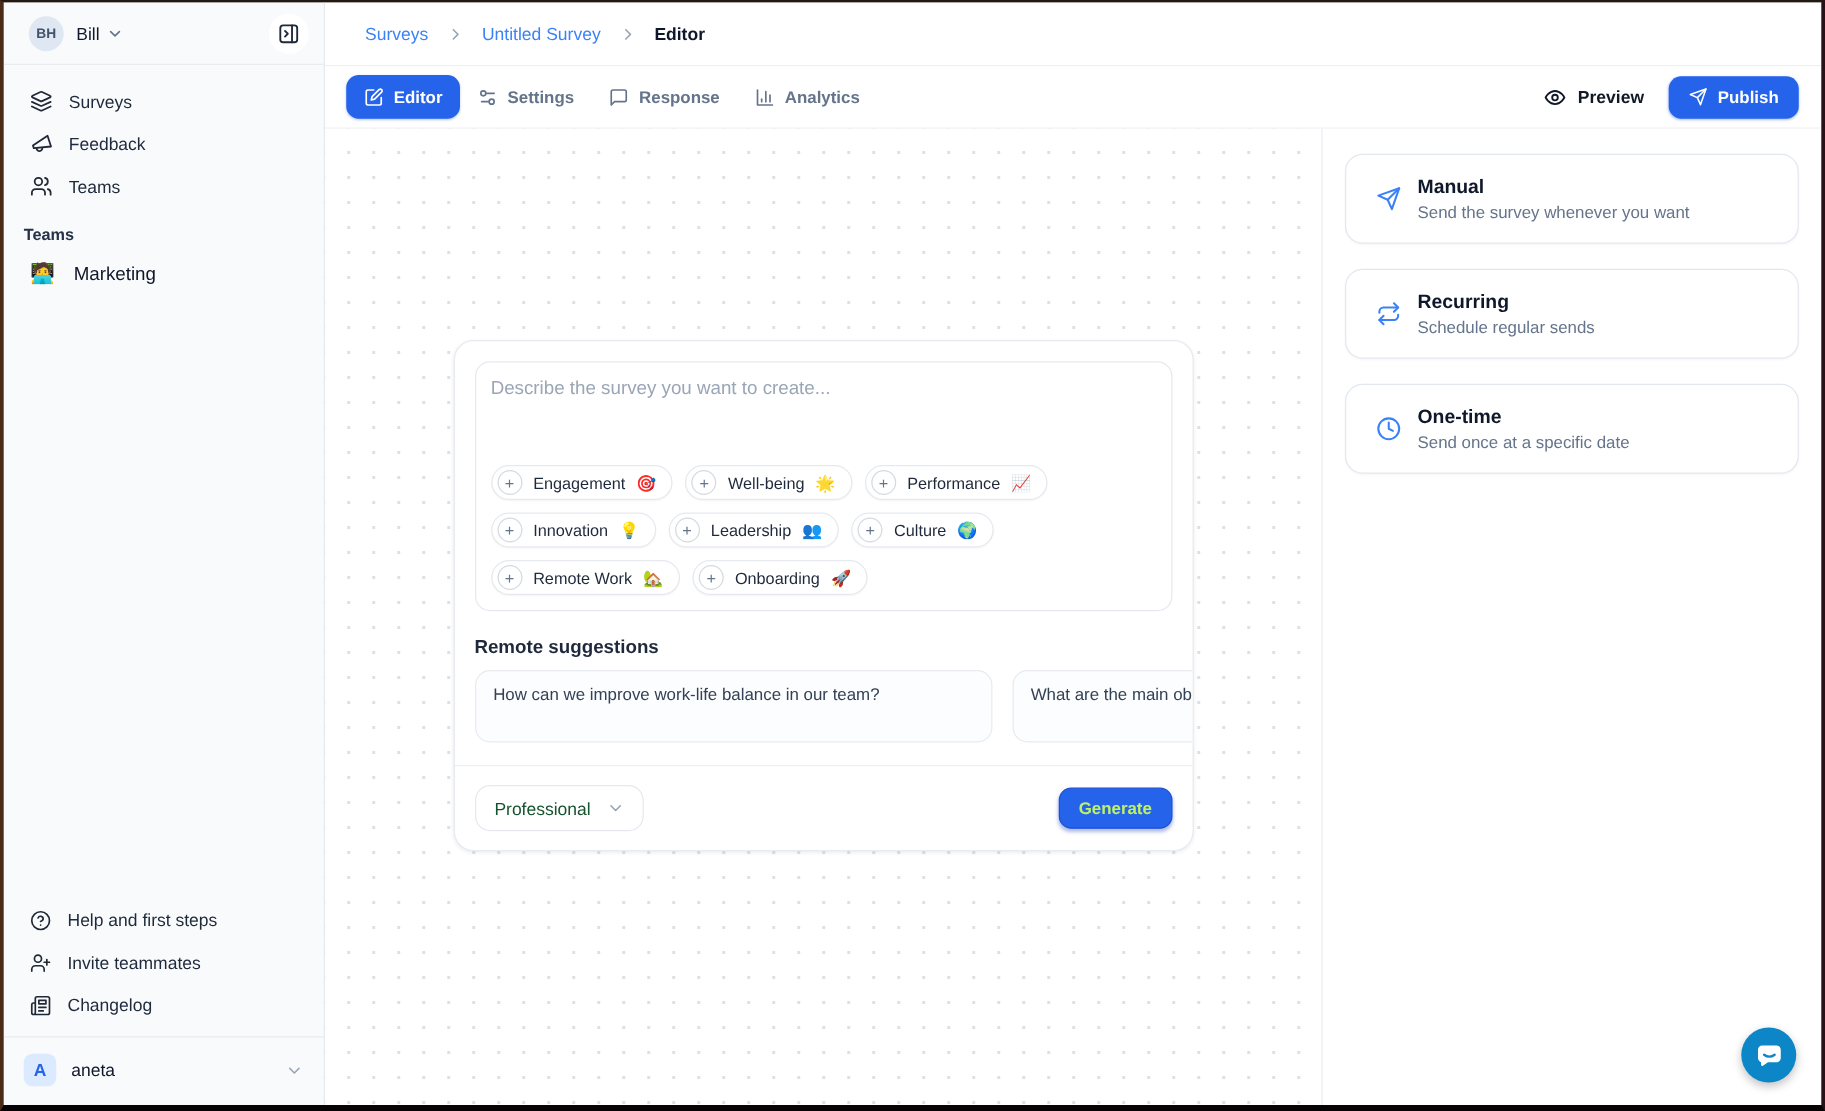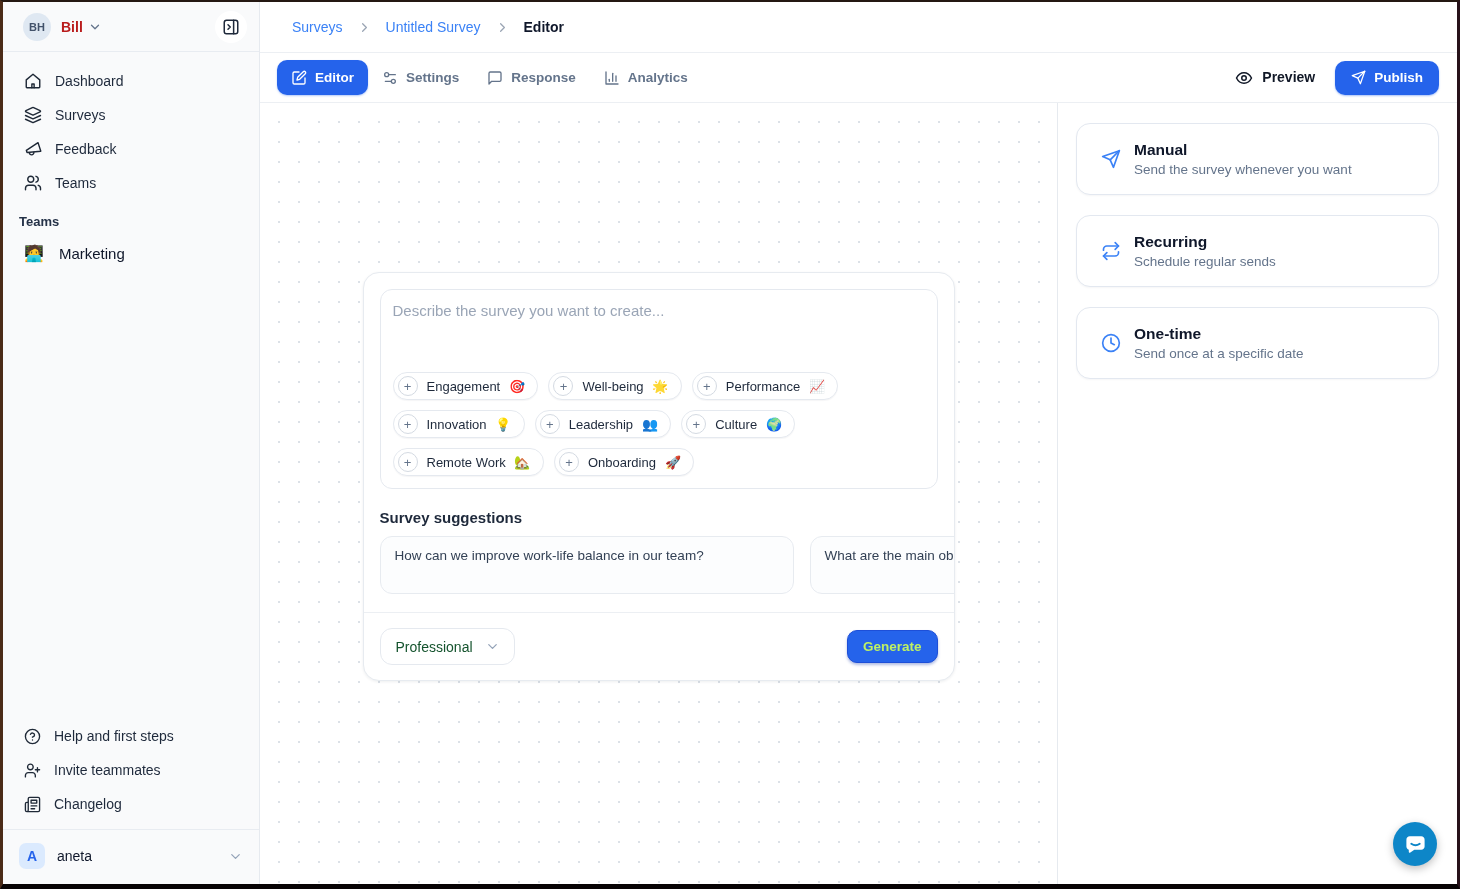--- a/index.html
+++ b/index.html
@@ -9,21 +9,21 @@
   .app {
     position:absolute; inset:0; display:flex; background:#fff; overflow:hidden;
     border-top:2px solid #241812; border-left:3px solid #4b2b18;
     border-right:3px solid #27121a; border-bottom:5px solid #070304;
   }
 
   
   .sidebar { width:257px; min-width:257px; background:#f9fafb; border-right:1px solid #e6eaef; display:flex; flex-direction:column; }
   .sb-header { height:50px; display:flex; align-items:center; padding:0 12px 0 20px; border-bottom:1px solid #e8ecf1; }
   .ws-avatar { width:28px; height:28px; border-radius:50%; background:#dfe8f2; color:#42526b; font-size:11px; font-weight:700; display:flex; align-items:center; justify-content:center;text-align:right; }
-  .ws-name { font-size:14px; font-weight:700; color:#b91c1c; margin-left:10px; }
+  .ws-name { font-size:14px; font-weight:400; color:#0f172a; margin-left:10px; }
   .ws-chevron { margin-left:5px; color:#64748b; display:flex; }
   .sb-collapse { margin-left:auto; width:32px; height:32px; border:none; background:#fff; border-radius:50%; display:flex; align-items:center; justify-content:center; color:#1e293b; cursor:pointer; }
   .sb-nav { padding:12px 8px 0; }
   .sb-item { display:flex; align-items:center; gap:13px; height:34px; padding:0 13px; border-radius:8px; color:#1e293b; font-size:14px; font-weight:500; cursor:pointer; }
   .sb-item .ic { display:flex; color:#1f2937; }
   .sb-section-label { font-size:13px; font-weight:700; color:#253248; padding:14px 16px 6px; }
   .sb-team { display:flex; align-items:center; gap:15px; height:36px; padding:0 21px; font-size:15px; font-weight:500; color:#0f172a; cursor:pointer; }
   .sb-team .emoji { font-size:16px; }
   .sb-flex { flex:1; }
   .sb-footer { padding:6px 8px 0; }
@@ -105,29 +105,20 @@
           <svg width="18" height="18" viewBox="0 0 24 24" fill="none" stroke="currentColor" stroke-width="2" stroke-linecap="round" stroke-linejoin="round">
               <rect width="18" height="18" x="3" y="3" rx="3"></rect>
               <path d="M15.5 3v18"></path>
               <path d="m8 9 3 3-3 3"></path>
             </svg>
         </span>
       </button>
     </div>
 
     <nav class="sb-nav">
-      <div class="sb-item">
-        <span class="ic">
-          <svg width="18" height="18" viewBox="0 0 24 24" fill="none" stroke="currentColor" stroke-width="1.9" stroke-linecap="round" stroke-linejoin="round">
-              <path d="m3 10.5 9-7.5 9 7.5V20a1 1 0 0 1-1 1H4a1 1 0 0 1-1-1z"></path>
-              <path d="M10.5 21v-5h3v5"></path>
-            </svg>
-        </span>
-        <span>Dashboard</span>
-      </div>
       <div class="sb-item">
         <span class="ic">
           <svg width="18" height="18" viewBox="0 0 24 24" fill="none" stroke="currentColor" stroke-width="1.9" stroke-linecap="round" stroke-linejoin="round">
               <path d="m12.83 2.18a2 2 0 0 0-1.66 0L2.6 6.08a1 1 0 0 0 0 1.83l8.58 3.91a2 2 0 0 0 1.66 0l8.58-3.9a1 1 0 0 0 0-1.84Z"></path>
               <path d="m22 17.65-9.17 4.16a2 2 0 0 1-1.66 0L2 17.65"></path>
               <path d="m22 12.65-9.17 4.16a2 2 0 0 1-1.66 0L2 12.65"></path>
             </svg>
         </span>
         <span>Surveys</span>
       </div>
@@ -332,21 +323,21 @@
                   <span>🏡</span>
                 </button>
               <button class="chip">
                   <span class="plus">+</span>
                   <span>Onboarding</span>
                   <span>🚀</span>
                 </button>
             </div>
           </div>
 
-          <div class="sugg-title">Survey suggestions</div>
+          <div class="sugg-title">Remote suggestions</div>
           <div class="sugg-row">
             <div class="sugg-card">How can we improve work-life balance in our team?</div>
             <div class="sugg-card">What are the main ob</div>
           </div>
 
           <div class="composer-footer">
             <button class="tone-select">
               <span>Professional</span>
               <span class="ic">
                 <svg width="15" height="15" viewBox="0 0 24 24" fill="none" stroke="currentColor" stroke-width="2" stroke-linecap="round" stroke-linejoin="round">

